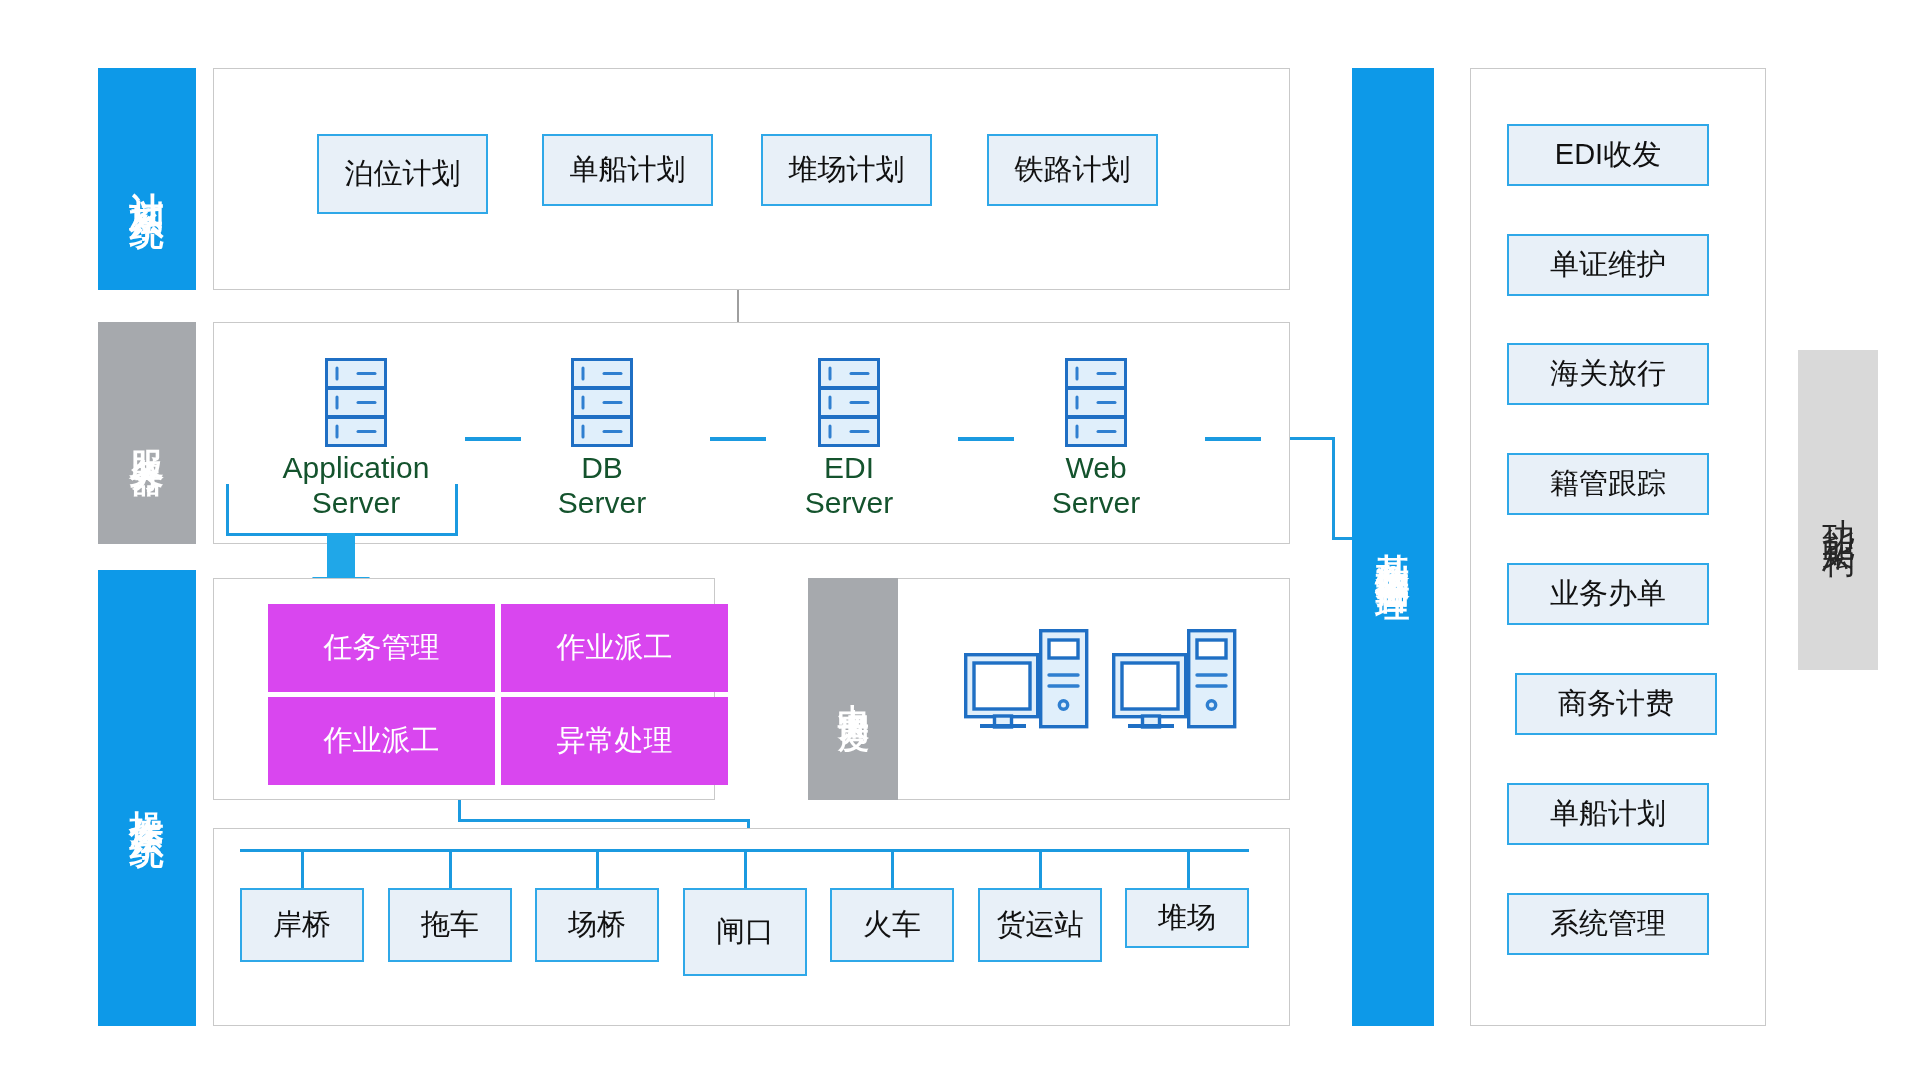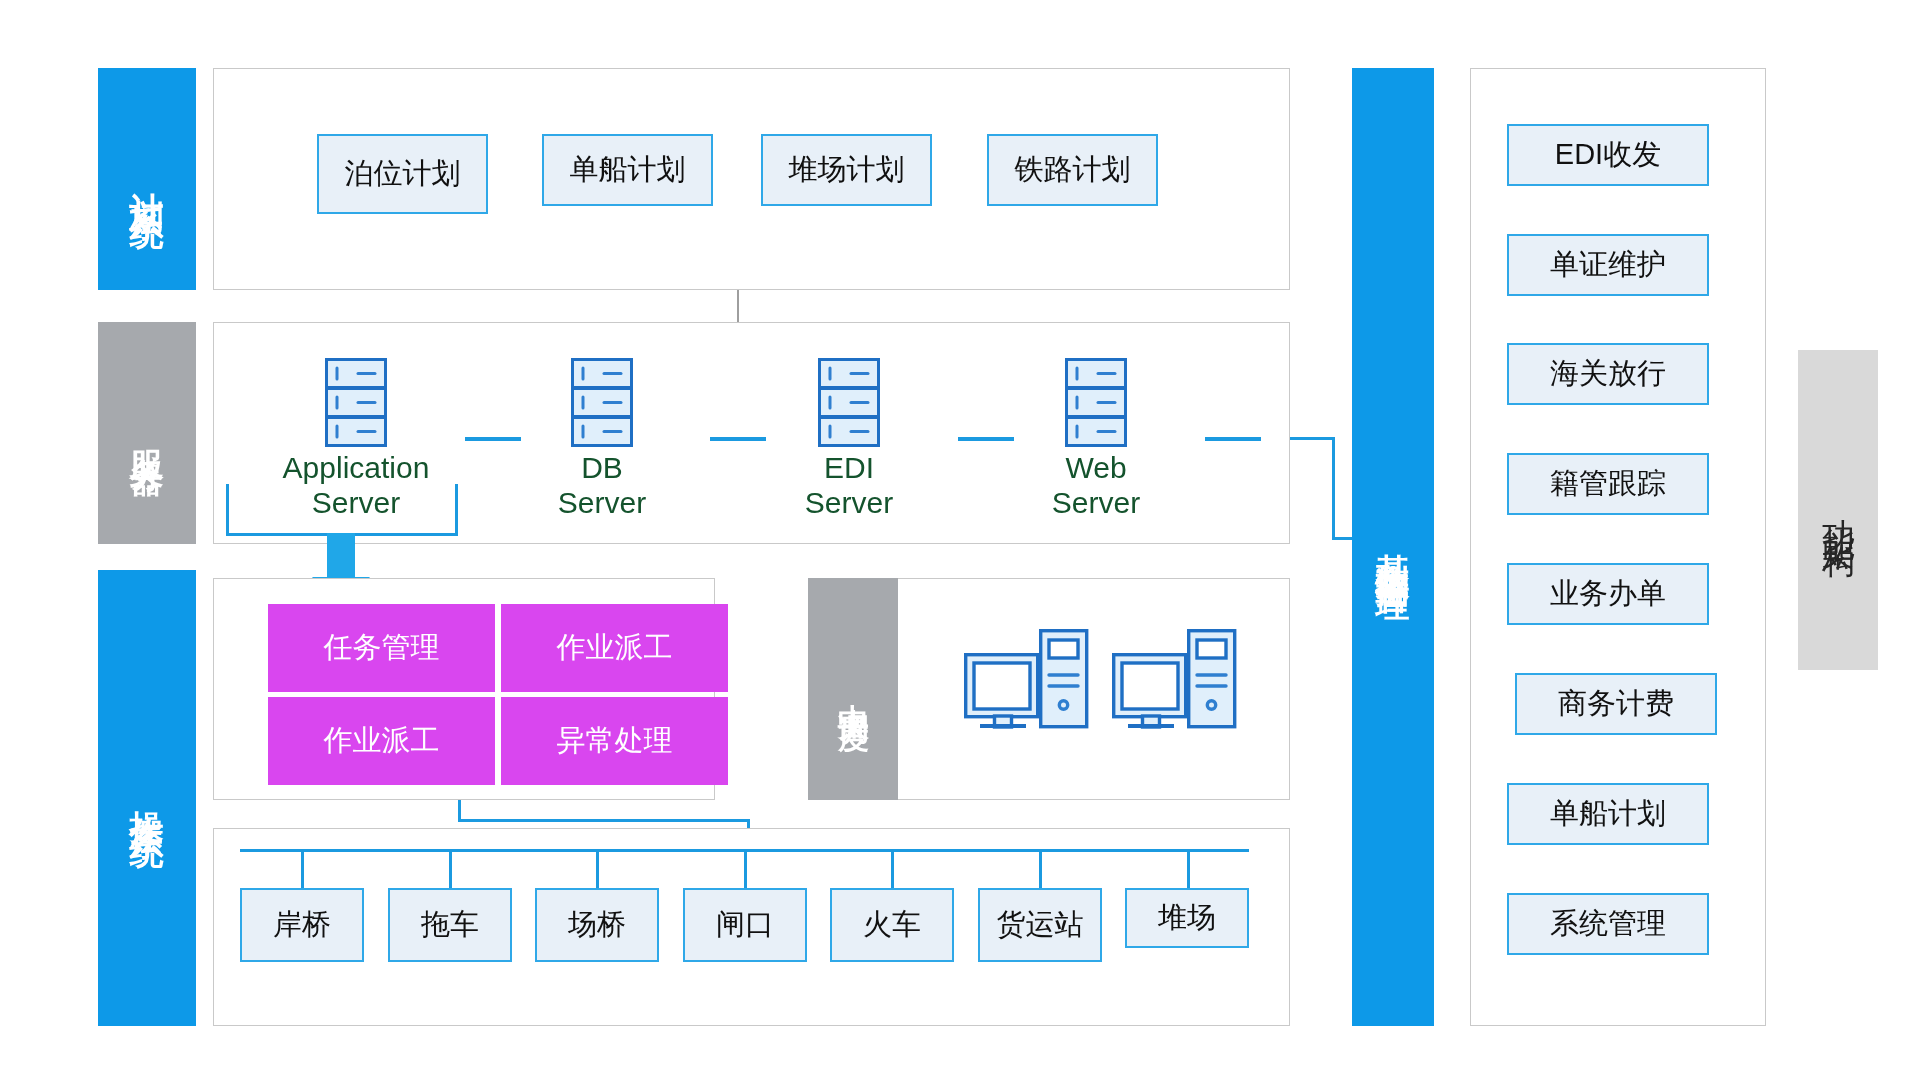--- a/index.html
+++ b/index.html
@@ -243,21 +243,21 @@
   <div class="ln-v" style="left:449px;top:849px;height:40px;"></div>
   <div class="ln-v" style="left:596px;top:849px;height:40px;"></div>
   <div class="ln-v" style="left:744px;top:849px;height:40px;"></div>
   <div class="ln-v" style="left:891px;top:849px;height:40px;"></div>
   <div class="ln-v" style="left:1039px;top:849px;height:40px;"></div>
   <div class="ln-v" style="left:1187px;top:849px;height:40px;"></div>
 
   <div class="lbox" style="left:240px;top:888px;width:124px;height:74px;font-size:29px;">岸桥</div>
   <div class="lbox" style="left:388px;top:888px;width:124px;height:74px;font-size:29px;">拖车</div>
   <div class="lbox" style="left:535px;top:888px;width:124px;height:74px;font-size:29px;">场桥</div>
-  <div class="lbox" style="left:683px;top:888px;width:124px;height:74px;font-size:29px;">闸口</div>
+  <div class="lbox" style="left:683px;top:888px;width:124px;height:88px;font-size:29px;">闸口</div>
   <div class="lbox" style="left:830px;top:888px;width:124px;height:74px;font-size:29px;">火车</div>
   <div class="lbox" style="left:978px;top:888px;width:124px;height:74px;font-size:29px;">货运站</div>
   <div class="lbox" style="left:1125px;top:888px;width:124px;height:60px;font-size:29px;">堆场</div>
 
   <div class="ln-h" style="left:1290px;top:437px;width:44px;"></div>
   <div class="ln-v" style="left:1332px;top:437px;height:103px;"></div>
   <div class="ln-h" style="left:1332px;top:537px;width:21px;"></div>
 
   <div class="vbar blue" style="left:1352px;top:68px;width:82px;height:958px;font-size:34px;">基础数据管理</div>
 

